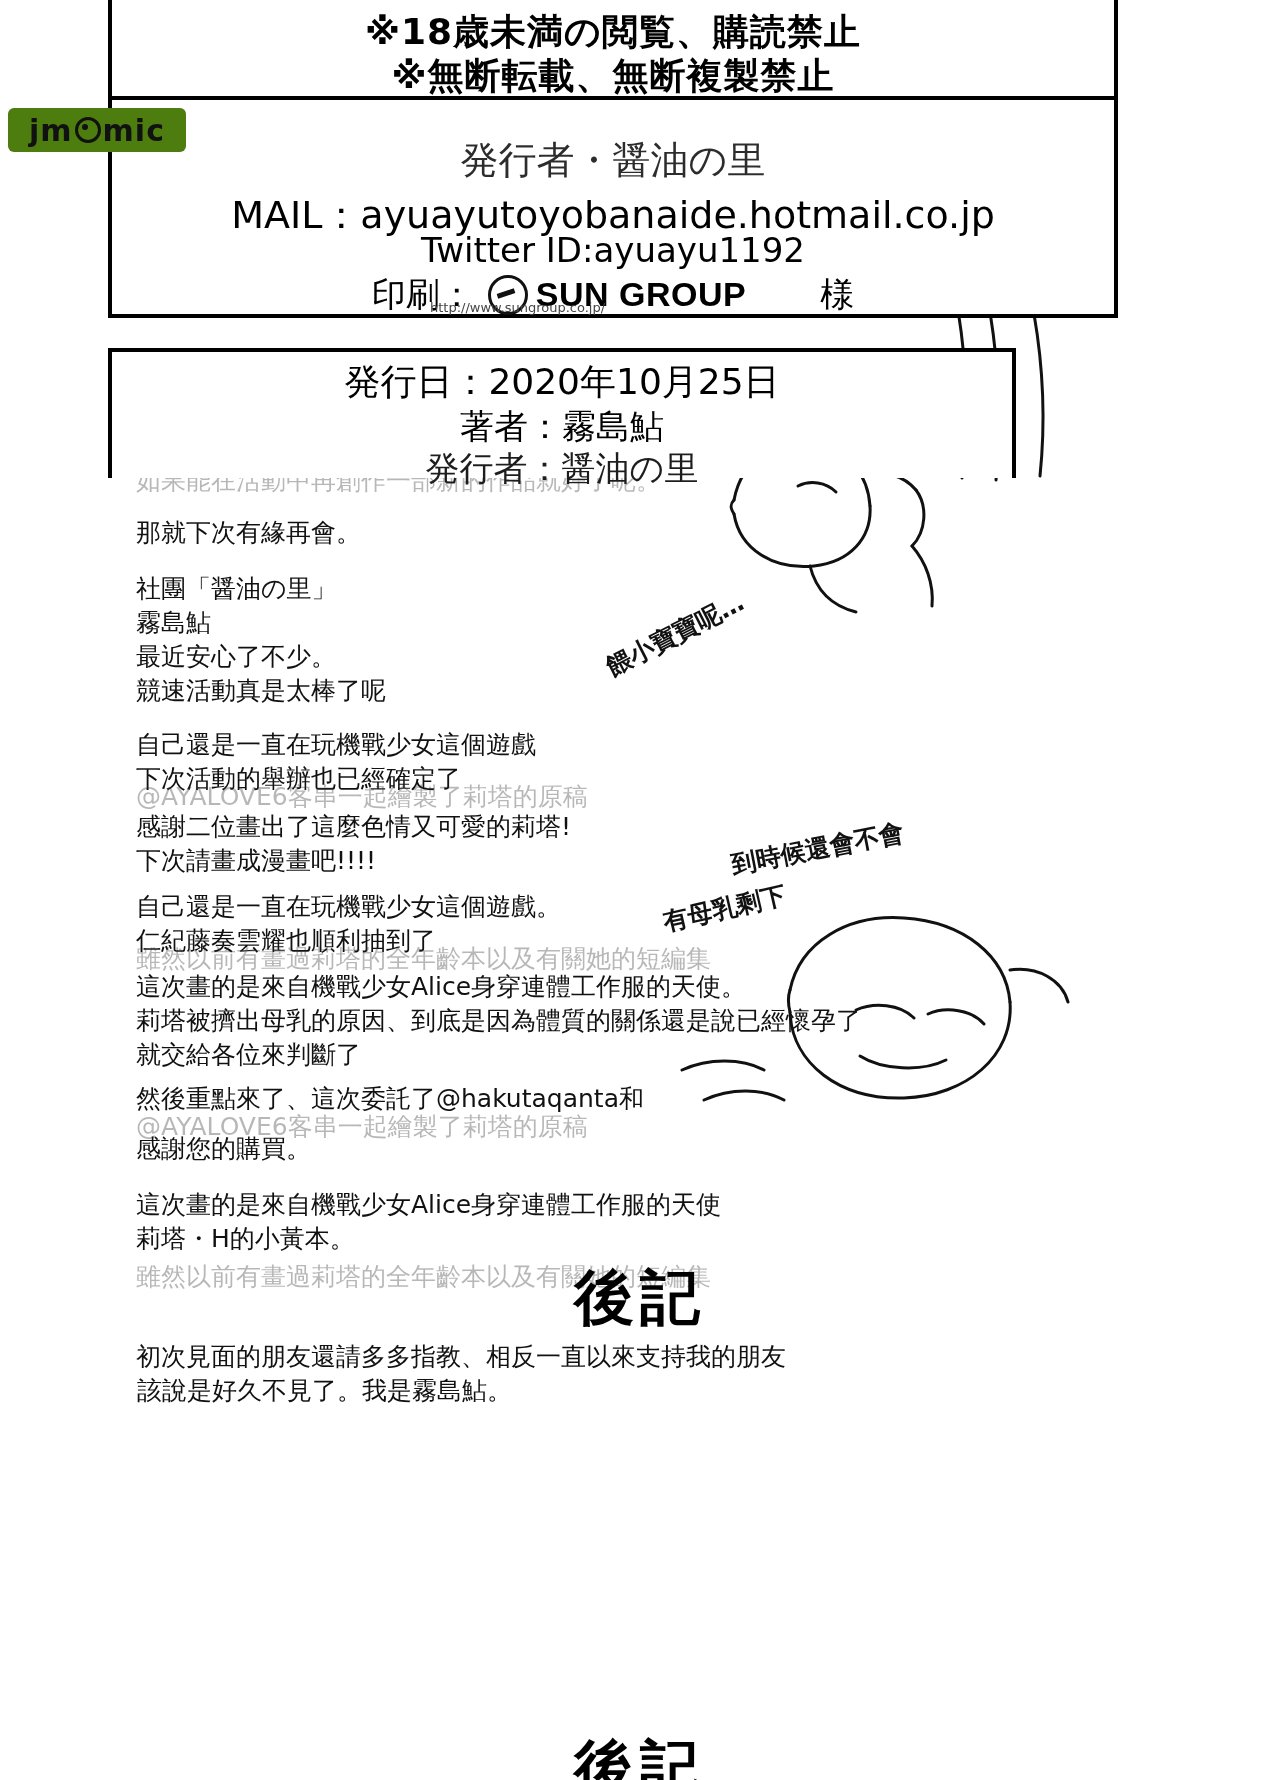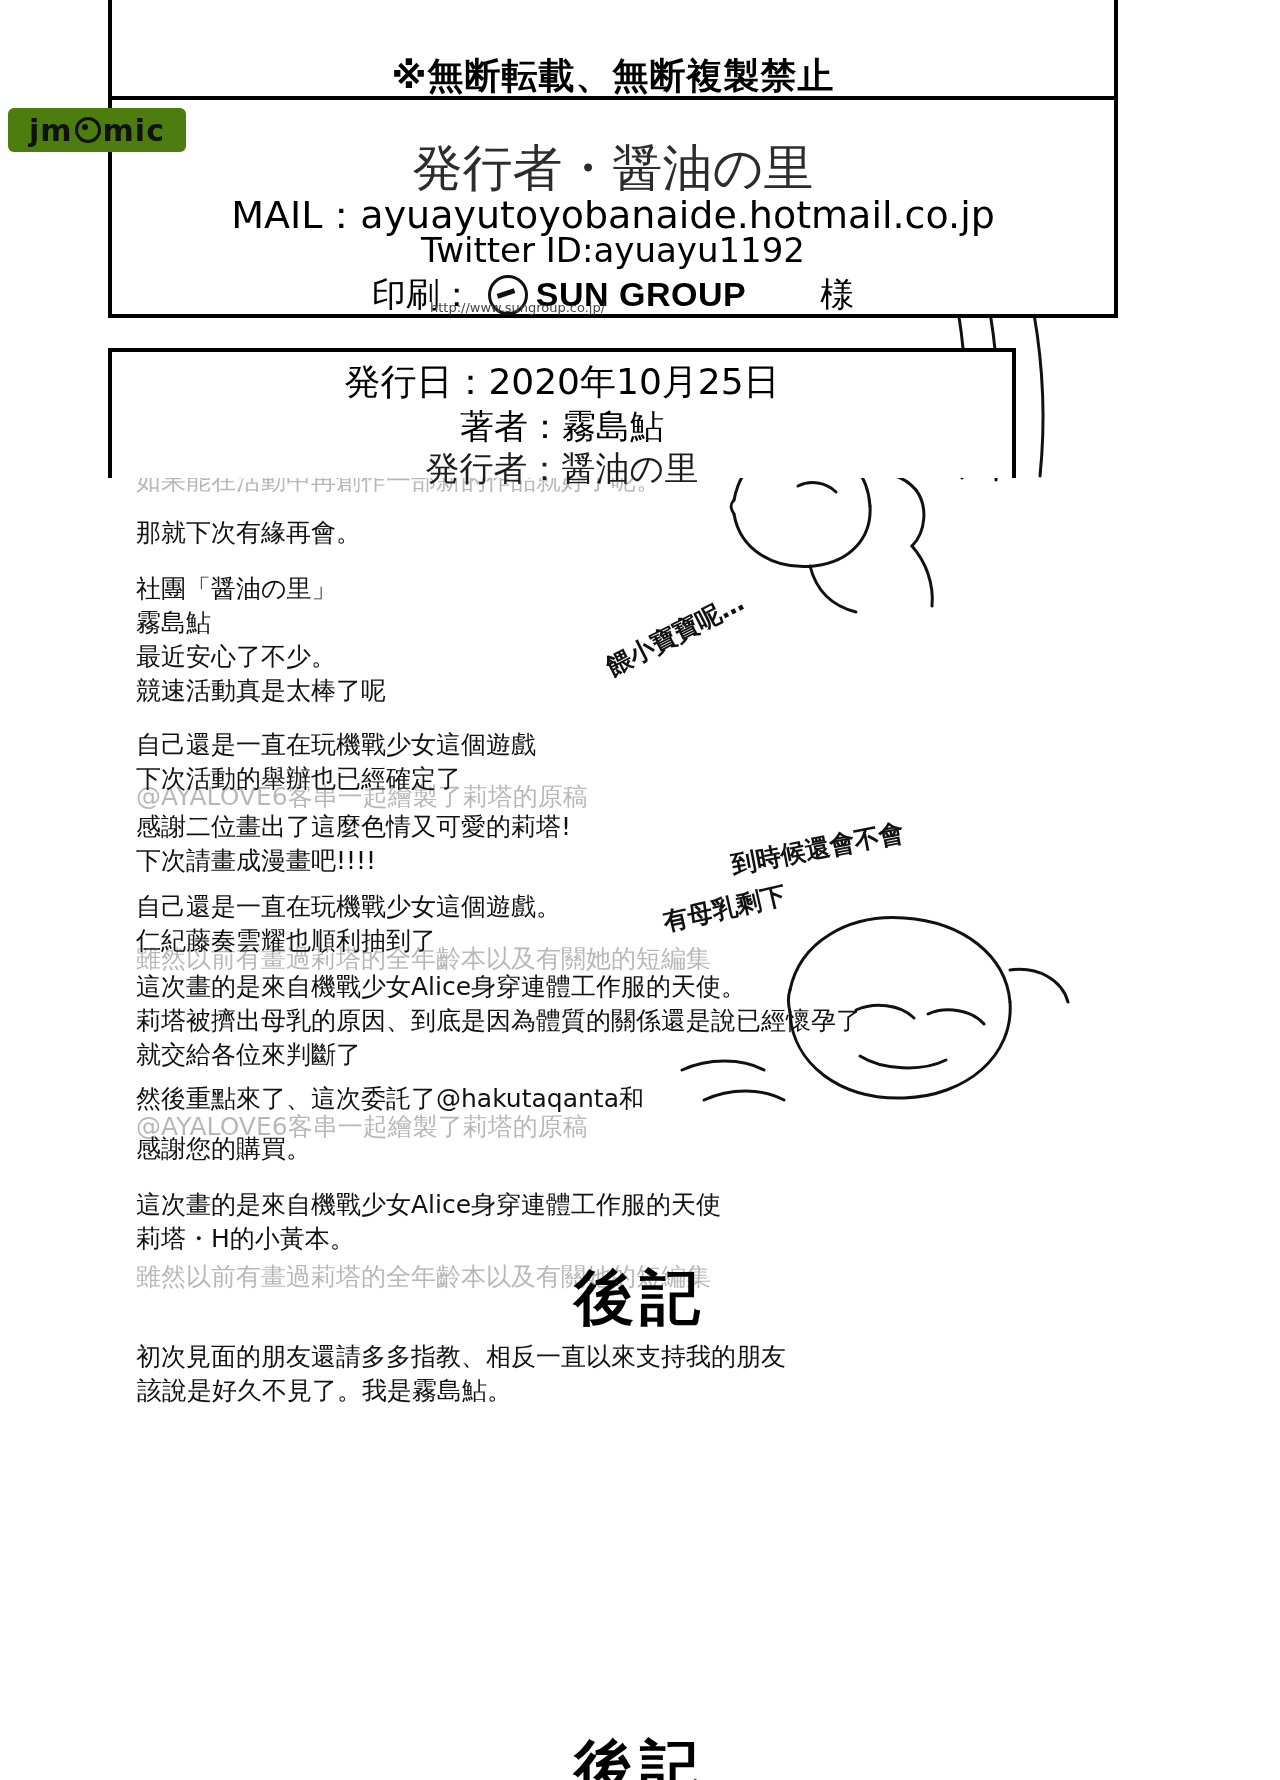--- a/index.html
+++ b/index.html
@@ -108,21 +108,21 @@
     position: absolute;
     left: 108px; top: 52px; width: 1010px;
     font-size: 36px;
     font-weight: bold;
     letter-spacing: 1px;
     z-index: 25;
   }
   .pub-name {
     position: absolute;
     left: 108px; top: 135px; width: 1010px;
-    font-size: 50px;
+    font-size: 38px;
     color: #1b1b1b;
     z-index: 22;
     opacity: .92;
   }
   .mailline {
     position: absolute;
     left: 108px; top: 190px; width: 1010px;
     font-size: 38px;
     z-index: 25;
   }
@@ -318,20 +318,21 @@
   </svg>
 
   <div class="handnote hn1">餵小寶寶呢…</div>
   <div class="handnote hn2">到時候還會不會</div>
   <div class="handnote hn3">有母乳剩下</div>
 
   <div class="box box-top"></div>
   <div class="box box-mid"></div>
   <div class="box box-low"></div>
 
+  <div class="cx warn1">※18歳未満の閲覧、購読禁止</div>
   <div class="cx warn2">※無断転載、無断複製禁止</div>
 
   <div class="cx pub-name">発行者・醤油の里</div>
 
   <div class="cx mailline">
     <span>MAIL：</span><span>ayuayutoyobanaide.hotmail.co.jp</span>
   </div>
 
   <div class="cx twline">Twitter ID:ayuayu1192</div>
 

